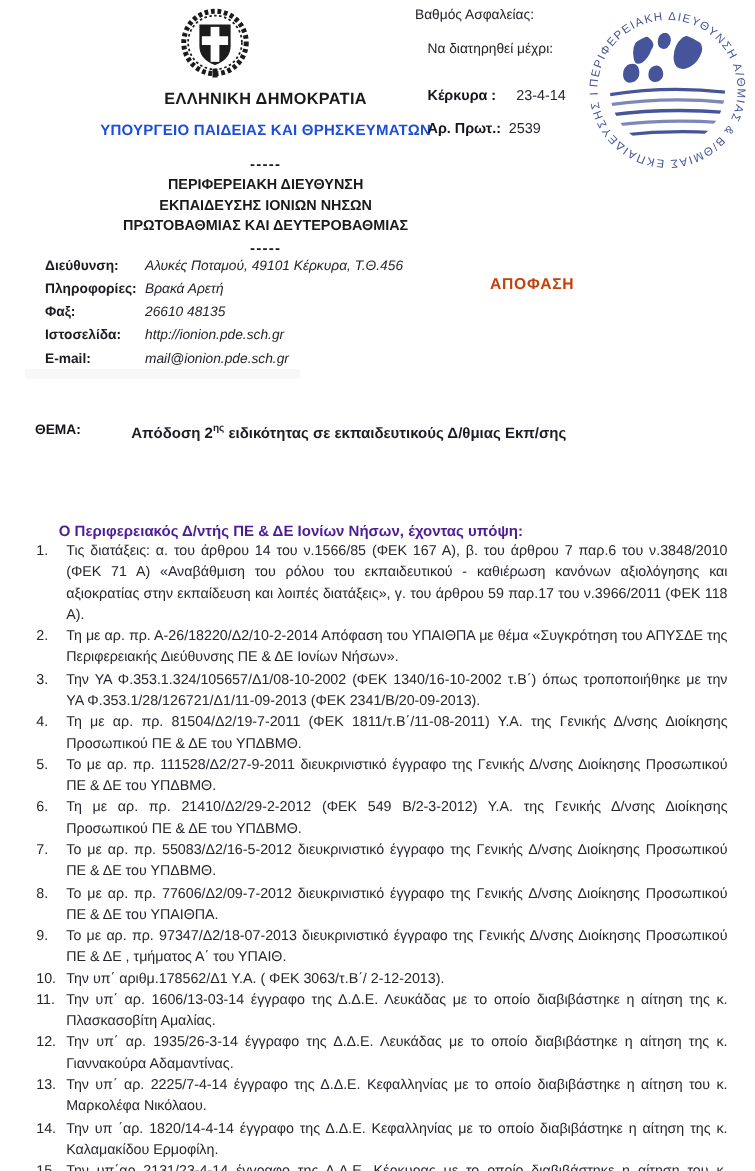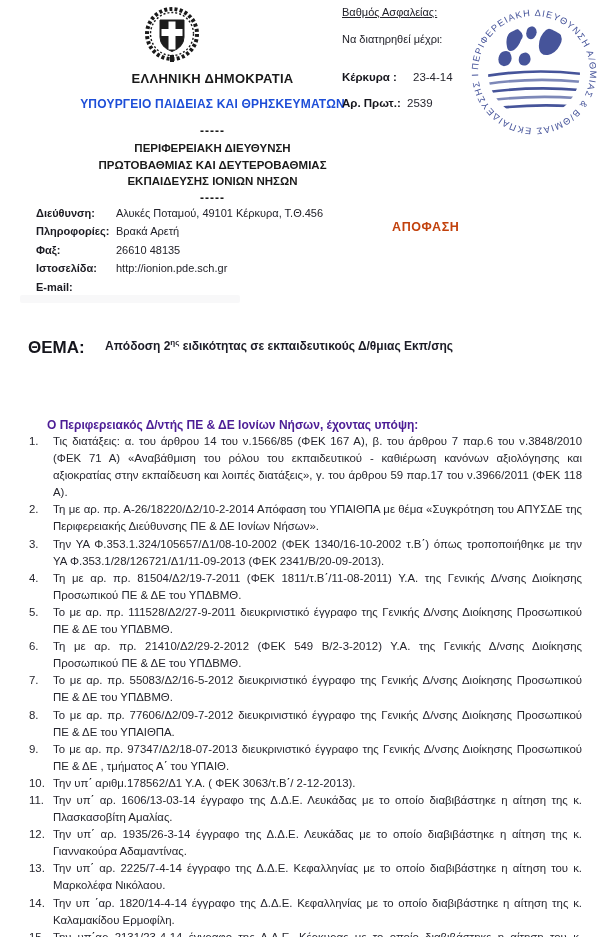--- a/index.html
+++ b/index.html
@@ -13,35 +13,35 @@
   .col-left{left:0;top:0;width:345px;text-align:center;padding-left:40px;}
   .republic{top:71px;font-size:13px;font-weight:bold;color:#1a1a1a;letter-spacing:.3px;}
   .ministry{top:97px;font-size:12px;font-weight:bold;color:#1d4ed8;letter-spacing:.2px;}
   .sep1{top:124px;font-size:12px;font-weight:bold;color:#1a1a1a;letter-spacing:1px;}
   .directorate{top:140px;font-size:11.5px;font-weight:bold;color:#1a1a1a;line-height:16.5px;}
   .sep2{top:191px;font-size:12px;font-weight:bold;color:#1a1a1a;letter-spacing:1px;}
   
   .contact{left:20px;top:204px;width:330px;font-size:11px;line-height:18.4px;color:#22222a;margin-left:16px;}
   .contact .row{display:flex;}
   .contact .lbl{width:80px;font-weight:bold;flex:none;color:#1b1b22;}
-  .contact .val{flex:1;}
+  .contact .val{flex:1;font-style:italic;}
   
   .meta{font-size:11px;color:#22222a;}
-  .m-sec{left:342px;top:6px;text-decoration:underline;}
+  .m-sec{left:332px;top:6px;}
   .m-ret{left:342px;top:33px;}
   .m-place-l{left:342px;top:71px;font-weight:bold;font-size:11.5px;color:#15151c;}
   .m-place-v{left:413px;top:71px;font-size:11.5px;}
   .m-prot-l{left:342px;top:97px;font-weight:bold;font-size:11.5px;color:#15151c;}
   .m-prot-v{left:407px;top:97px;font-size:11.5px;}
   .apofasi{left:392px;top:220px;font-size:12.5px;font-weight:bold;color:#c2410c;letter-spacing:.6px;}
   
   .emblem{left:137px;top:3px;width:70px;height:62px;}
   .seal{left:466px;top:4px;width:136px;height:136px;}
   
-  .thema-lbl{left:28px;top:338px;font-size:17px;font-weight:bold;color:#15151c;}
+  .thema-lbl{left:28px;top:338px;font-size:11px;font-weight:bold;color:#15151c;}
   .thema-txt{left:105px;top:338px;width:480px;font-size:12px;font-weight:bold;color:#1c1c26;}
   .thema-txt sup{font-size:8px;}
   
   .intro{left:47px;top:418px;font-size:12px;font-weight:bold;color:#4c1d95;}
   ol.considerations{
     left:28px;top:433px;width:554px;margin:0;padding:0;list-style:none;
     counter-reset:c;font-size:11.4px;line-height:17.1px;text-align:justify;color:#26262e;
   }
   ol.considerations li{counter-increment:c;position:relative;padding-left:25px;}
   ol.considerations li::before{
@@ -61,22 +61,22 @@
     <rect x="31.5" y="18.5" width="7" height="28" fill="#ffffff"></rect>
     <rect x="24.5" y="26" width="21" height="7" fill="#ffffff"></rect>
     <rect x="33" y="52" width="4" height="7" fill="#1b1b1b"></rect>
   </svg>
 
   <div class="abs col-left republic">ΕΛΛΗΝΙΚΗ ΔΗΜΟΚΡΑΤΙΑ</div>
   <div class="abs col-left ministry">ΥΠΟΥΡΓΕΙΟ ΠΑΙΔΕΙΑΣ ΚΑΙ ΘΡΗΣΚΕΥΜΑΤΩΝ</div>
   <div class="abs col-left sep1">-----</div>
   <div class="abs col-left directorate">
     <div>ΠΕΡΙΦΕΡΕΙΑΚΗ ΔΙΕΥΘΥΝΣΗ</div>
+    <div>ΕΚΠΑΙΔΕΥΣΗΣ ΙΟΝΙΩΝ ΝΗΣΩΝ</div>
     <div>ΠΡΩΤΟΒΑΘΜΙΑΣ ΚΑΙ ΔΕΥΤΕΡΟΒΑΘΜΙΑΣ</div>
-    <div>ΕΚΠΑΙΔΕΥΣΗΣ ΙΟΝΙΩΝ ΝΗΣΩΝ</div>
   </div>
   <div class="abs col-left sep2">-----</div>
 
   <div class="abs meta m-sec">Βαθμός Ασφαλείας:</div>
   <div class="abs meta m-ret">Να διατηρηθεί μέχρι:</div>
   <div class="abs m-place-l">Κέρκυρα :</div>
   <div class="abs m-place-v">23-4-14</div>
   <div class="abs m-prot-l">Αρ. Πρωτ.:</div>
   <div class="abs m-prot-v">2539</div>
 
@@ -127,20 +127,21 @@
         <span class="val">26610 48135</span>
       </div>
 
       <div class="row">
         <span class="lbl">Ιστοσελίδα:</span>
         <span class="val">http://ionion.pde.sch.gr</span>
       </div>
 
       <div class="row">
         <span class="lbl">E-mail:</span>
+        <span class="val">mail@ionion.pde.sch.gr</span>
       </div>
     </div>
 
   <div class="abs ghost"></div>
 
   <div class="abs apofasi">ΑΠΟΦΑΣΗ</div>
 
   <div class="abs thema-lbl">ΘΕΜΑ:</div>
   <div class="abs thema-txt"><span>Απόδοση 2</span><sup>ης</sup><span> ειδικότητας σε εκπαιδευτικούς Δ/θμιας Εκπ/σης</span></div>
 

